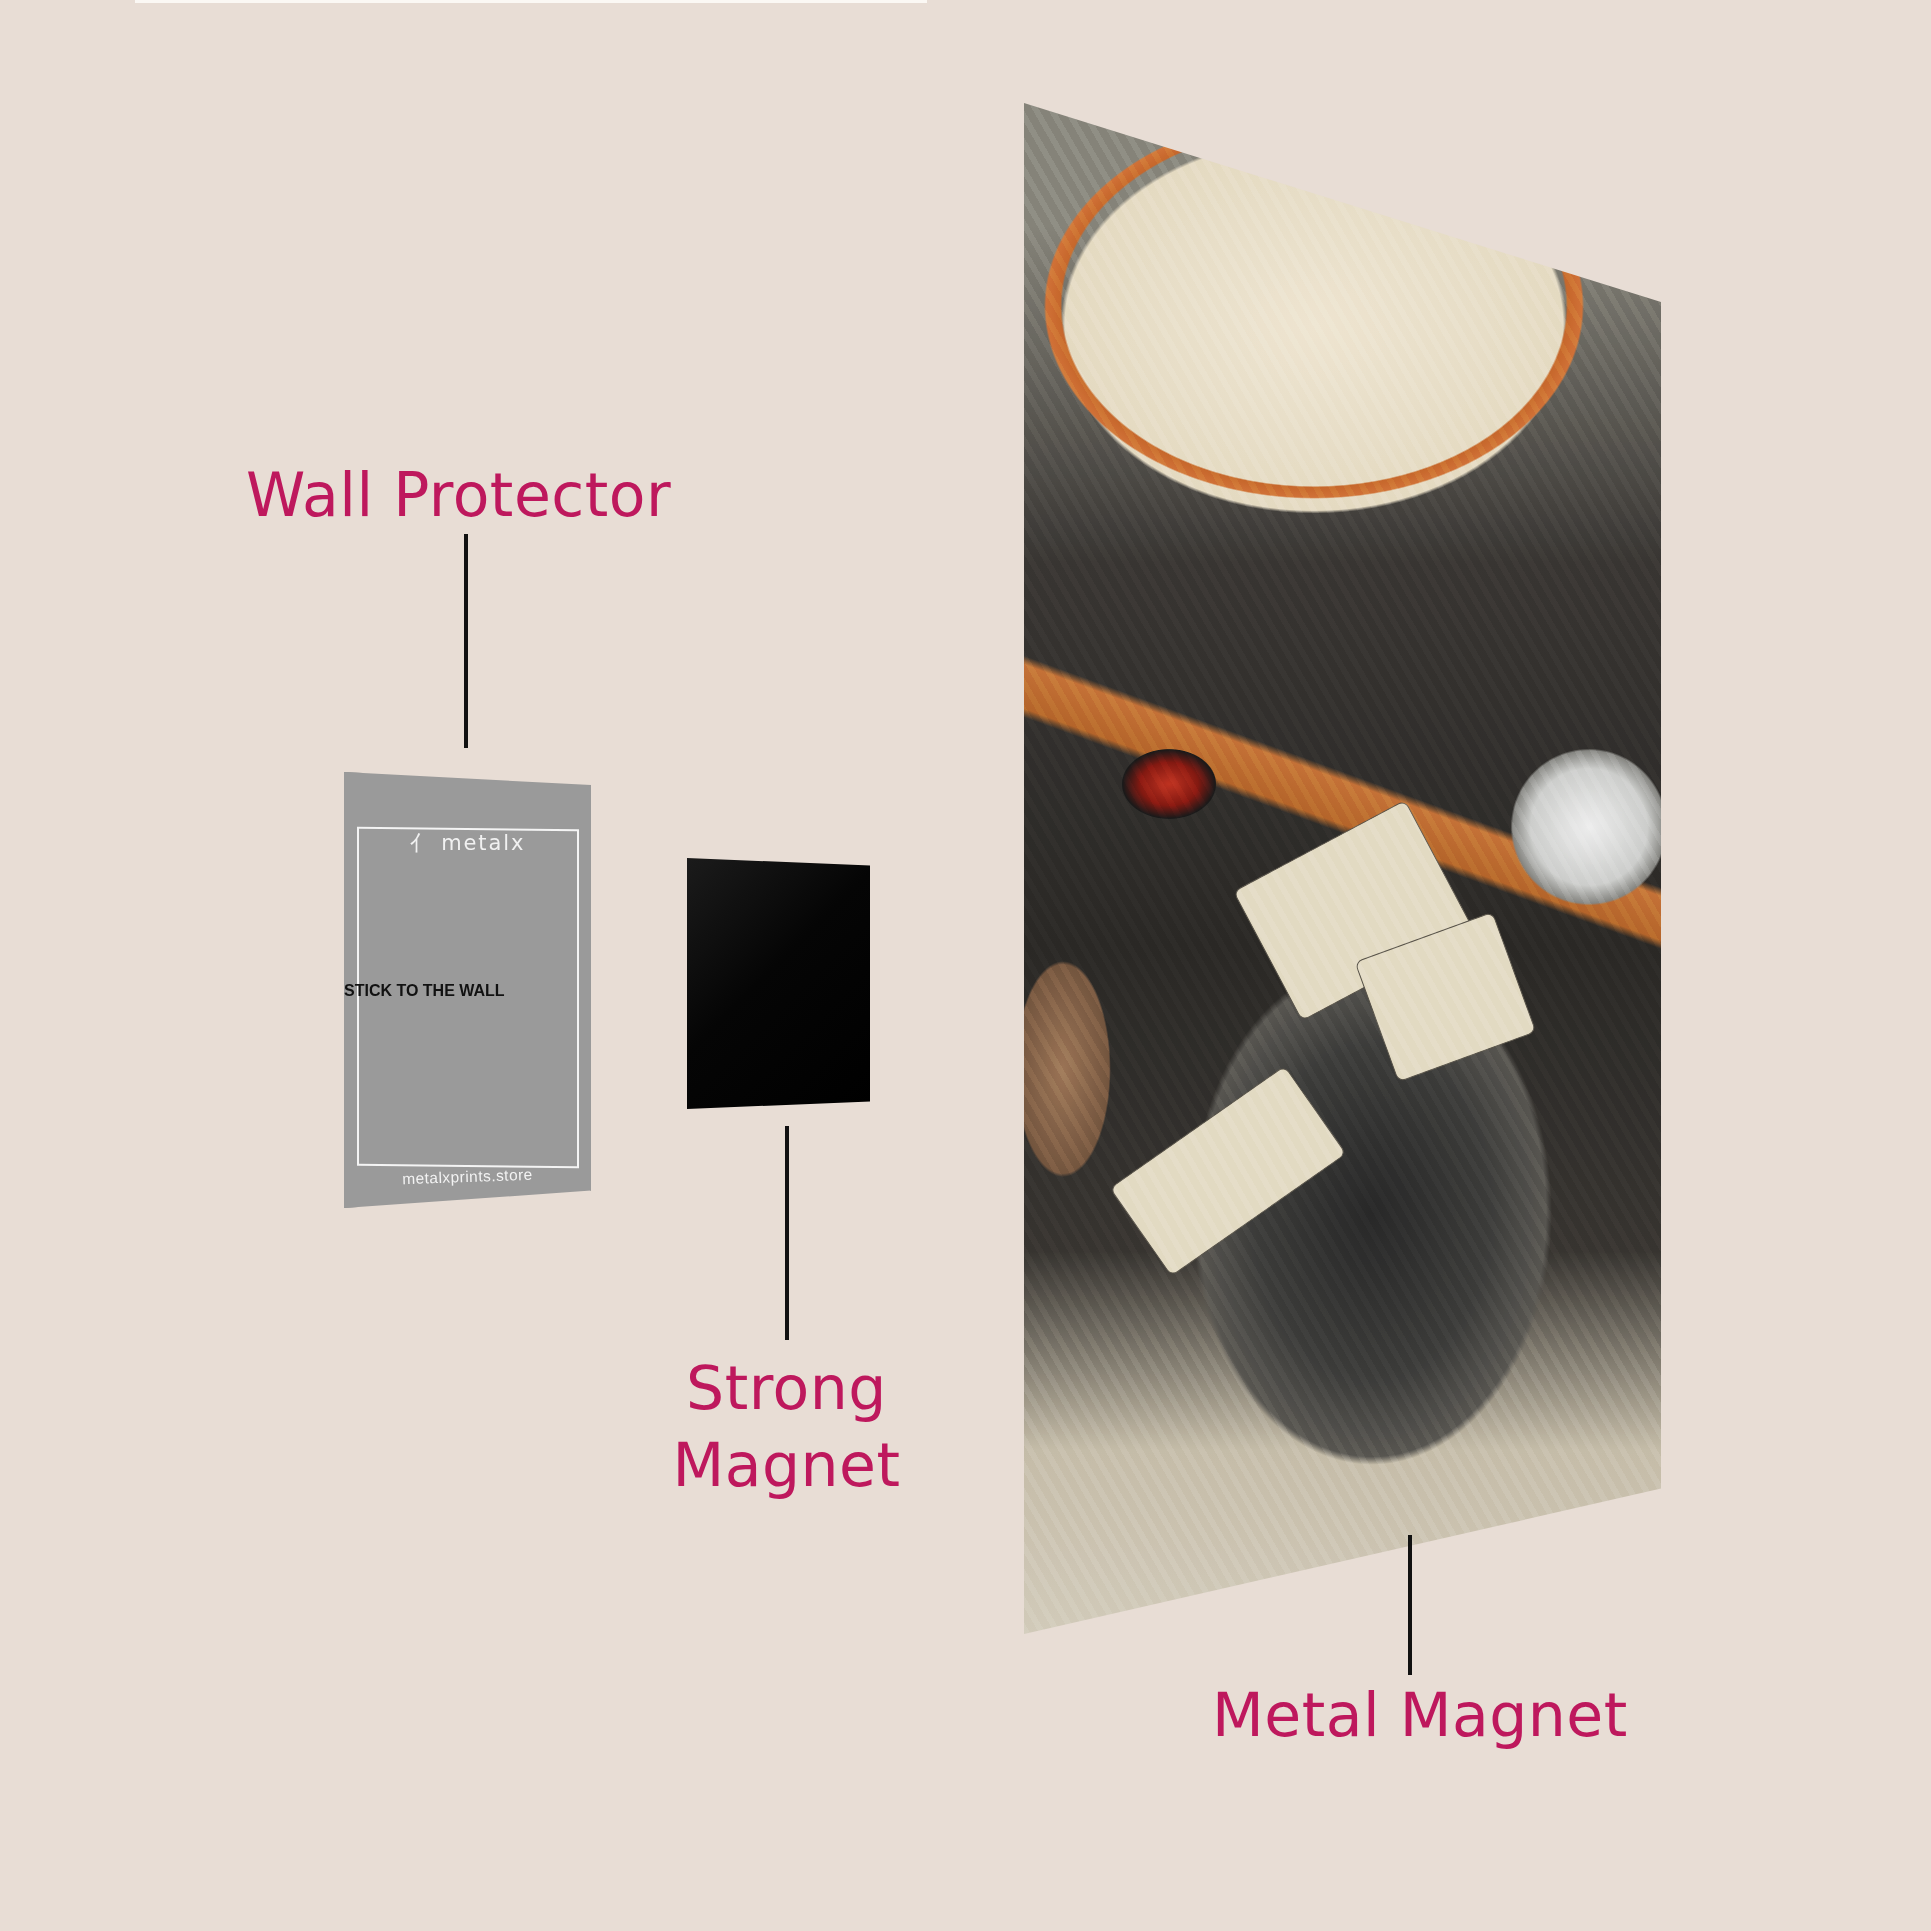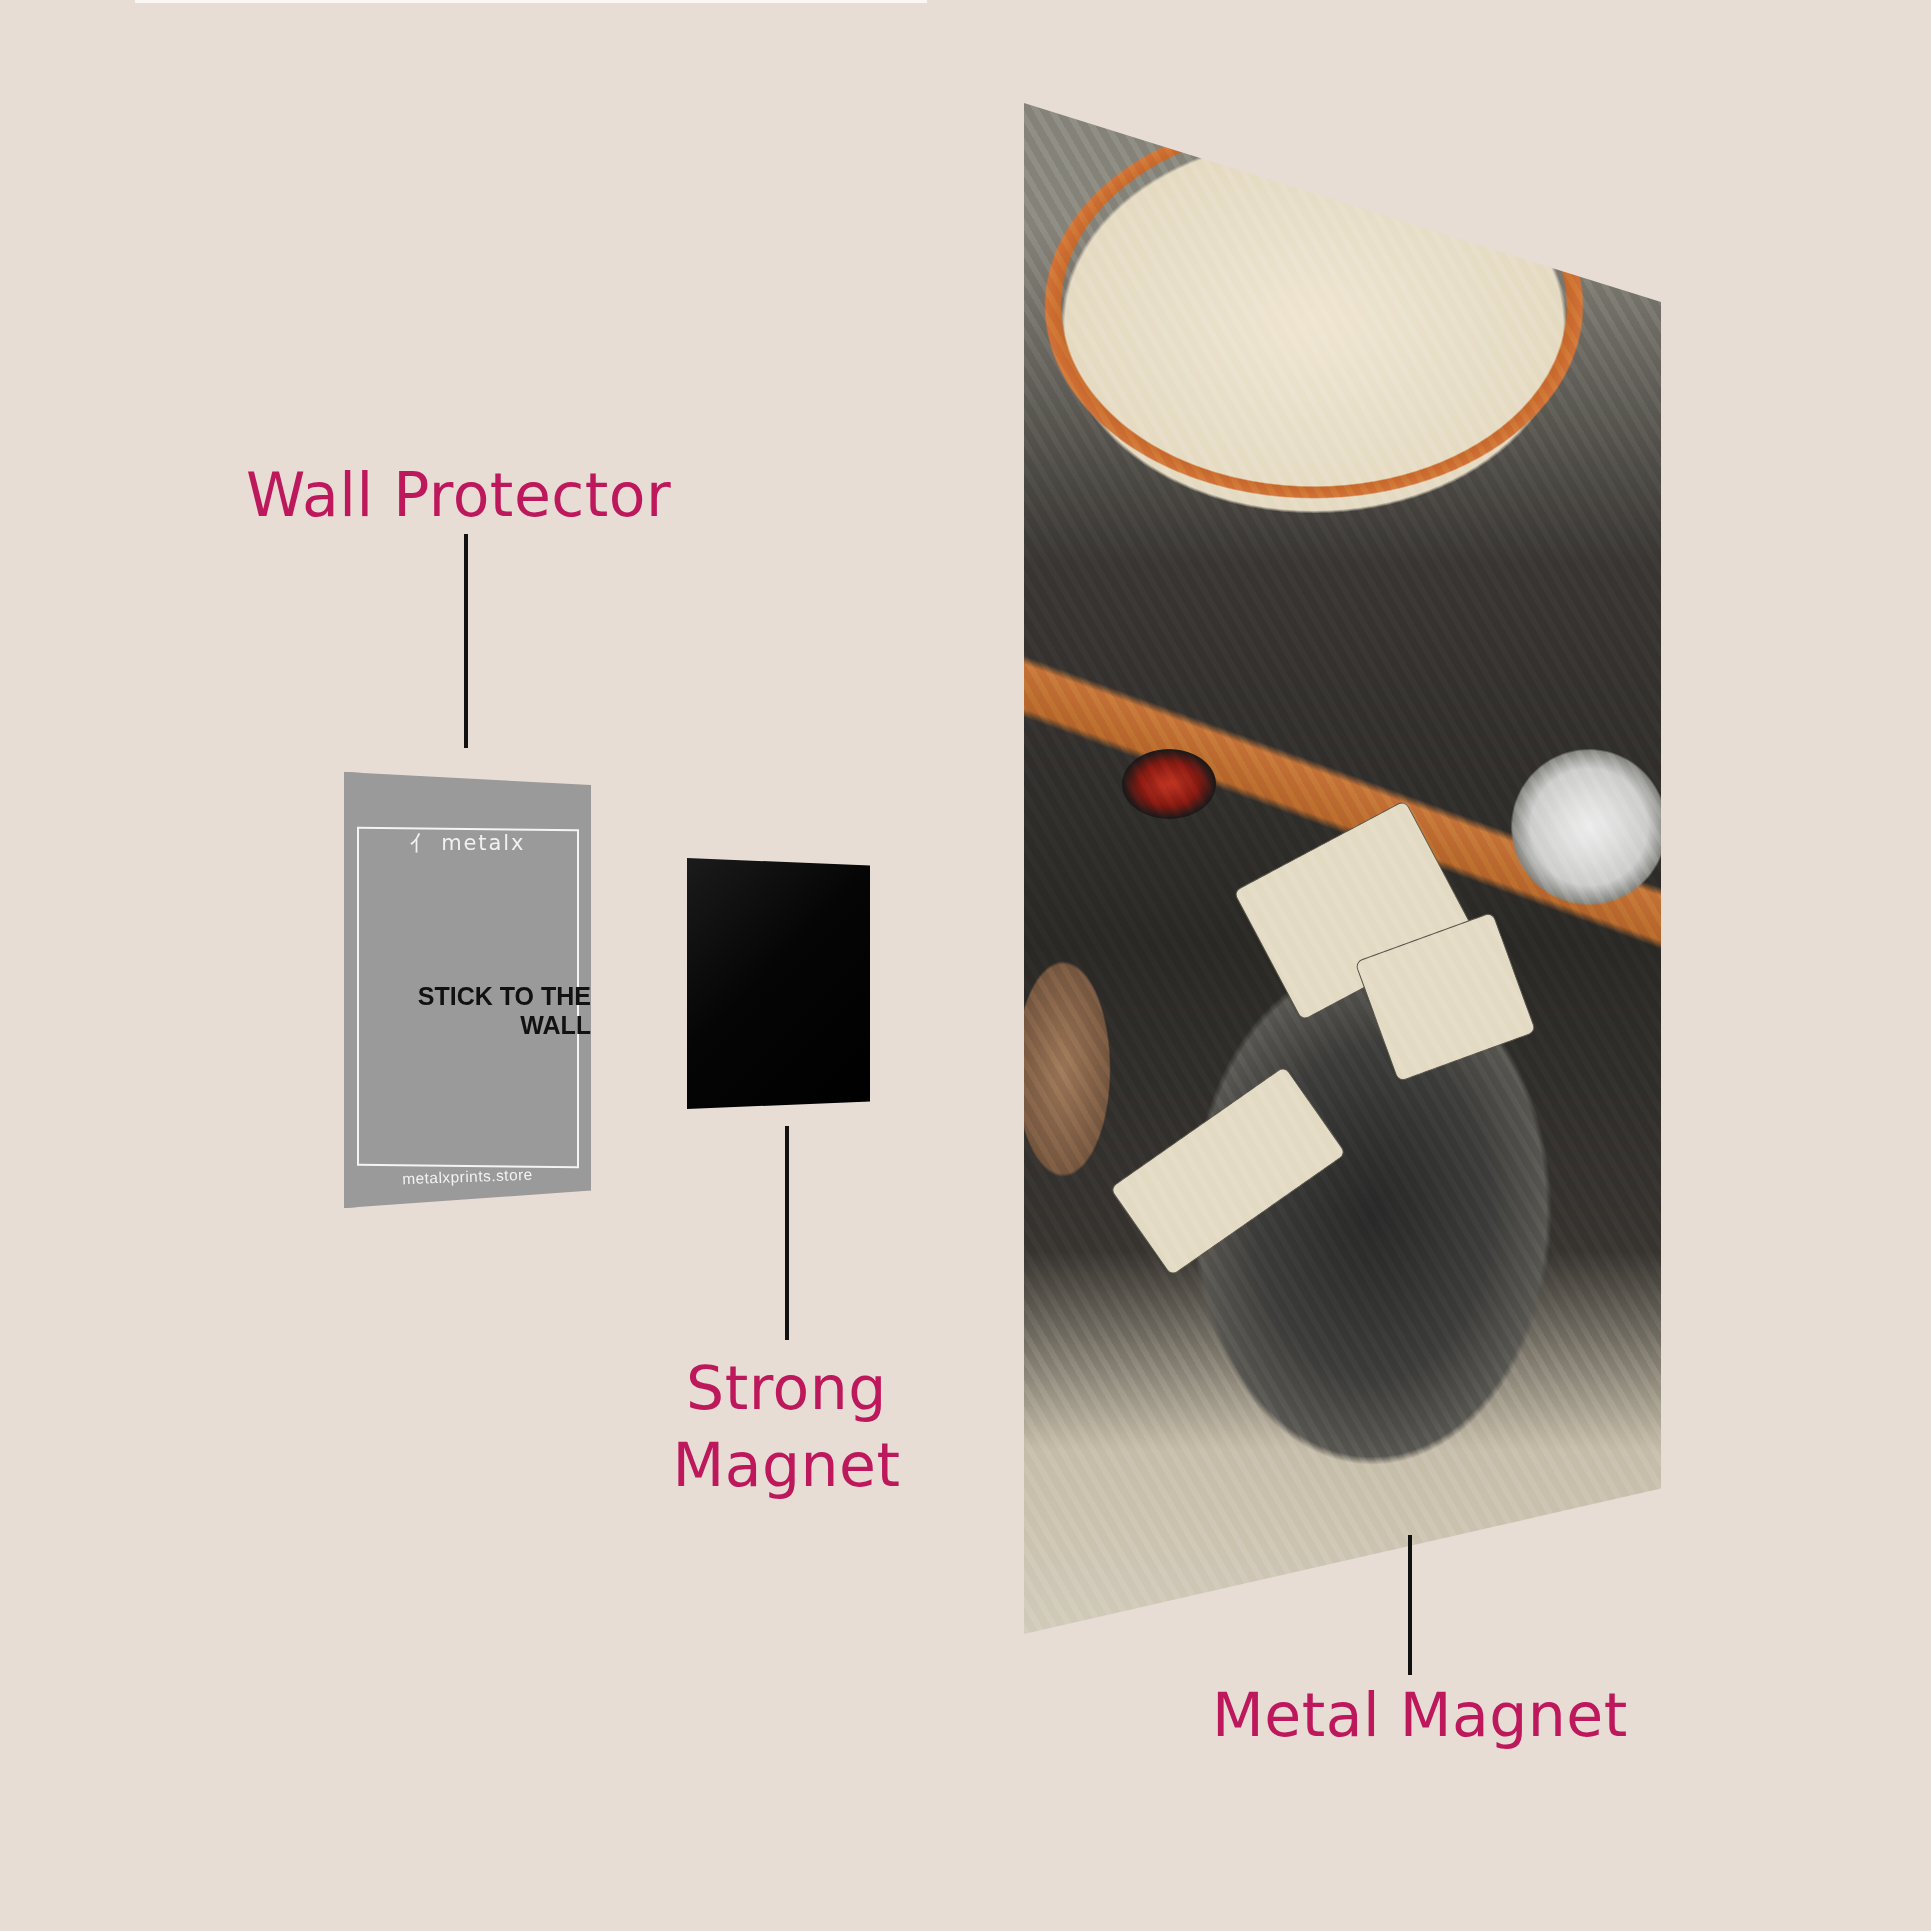--- a/index.html
+++ b/index.html
@@ -38,24 +38,23 @@
     color: #f1f1f1; font-size: 21px; letter-spacing: 1.9px;
     font-family: "DejaVu Sans", sans-serif;
     margin-top: 40px;
   }
   .protector-frame {
     position: absolute; left: 12.6px; top: 56px; width: 218px; height: 335px;
     border: 2.9px solid #f4f4f4;
     transform: skewY(0.6deg);
   }
   .protector-text {
-    position: absolute; left: 0; right: 0; top: 210px; text-align: right;
-    font-weight: 700; font-size: 25px; color: #111;
+    position: absolute; left: 0; right: 0; top: 210px; text-align: left;
+    font-weight: 700; font-size: 16px; color: #111;
     font-family: "Liberation Sans", sans-serif;
-    padding-left: 36px;
   }
   .protector-url {
     position: absolute; left: 0; right: 0; top: 396px; text-align: center;
     color: #f3f3f3; font-size: 15.4px; letter-spacing: 0.5px;
     transform: rotate(-2deg);
   }
 
   
   .magnet {
     position: absolute; left: 687px; top: 858px; width: 183px; height: 251px;

